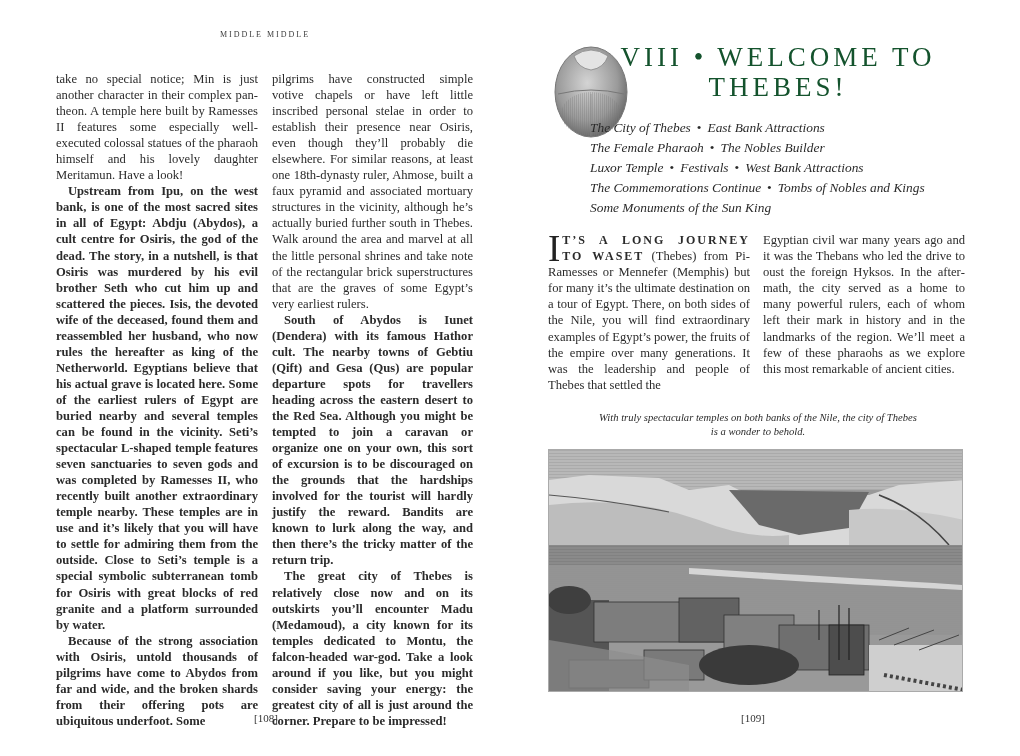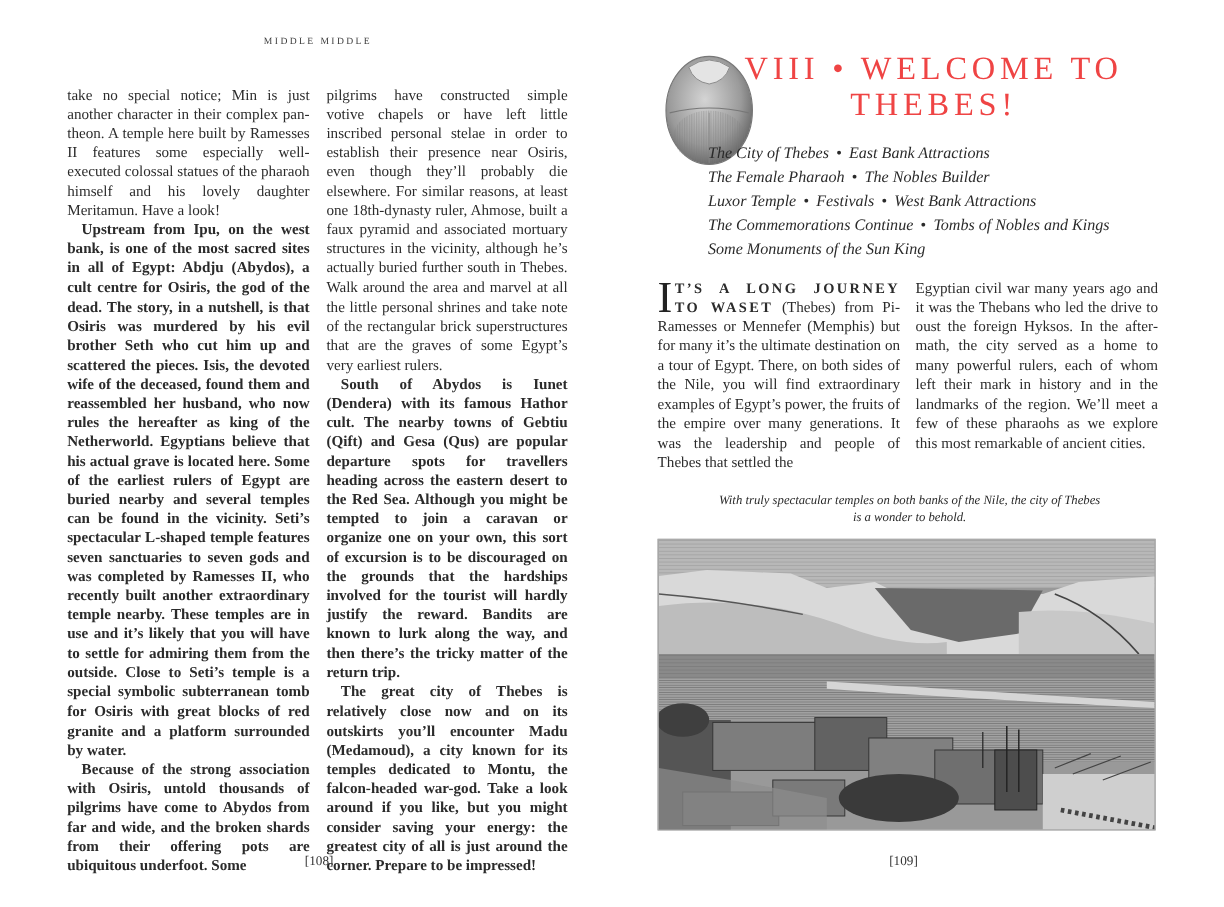--- a/index.html
+++ b/index.html
@@ -14,21 +14,21 @@
     .col p { text-indent: 0; }
     .col p.indent { text-indent: 12px; font-weight: bold; }
     .col-1 { left: 56px; top: 71px; width: 202px; }
     .col-2 { left: 272px; top: 71px; width: 201px; }
     .folio { position: absolute; top: 712px; font-size: 11px; color: #333; }
     .folio-left { left: 254px; }
     .folio-right { left: 741px; }
 
     .scarab { position: absolute; left: 552px; top: 42px; width: 78px; height: 96px; }
     .chapter-title { position: absolute; left: 618px; top: 42px; width: 320px; text-align: center;
-      font-size: 27px; letter-spacing: 4px; line-height: 30px; color: #ef4444; font-weight: normal; }
+      font-size: 27px; letter-spacing: 4px; line-height: 30px; color: #14532d; font-weight: normal; }
     .contents { position: absolute; left: 590px; top: 118px; width: 370px; text-align: left;
       font-style: italic; font-size: 13.4px; line-height: 20px; color: #2a2a2a; }
     .contents .sep { font-style: normal; margin: 0 6px; }
     .intro-col { position: absolute; font-size: 12.6px; line-height: 16.1px; text-align: justify; color: #2b2b2b; }
     .intro-1 { left: 548px; top: 232px; width: 202px; }
     .intro-2 { left: 763px; top: 232px; width: 202px; }
     .dropcap { float: left; font-size: 37px; line-height: 30px; margin: 2px 2px 0 0; color: #222; }
     .smallcaps { font-size: 12px; letter-spacing: 2px; font-weight: bold; text-transform: uppercase; }
     .caption { position: absolute; left: 568px; top: 411px; width: 380px; text-align: center;
       font-style: italic; font-size: 10.6px; line-height: 14px; color: #2a2a2a; }

